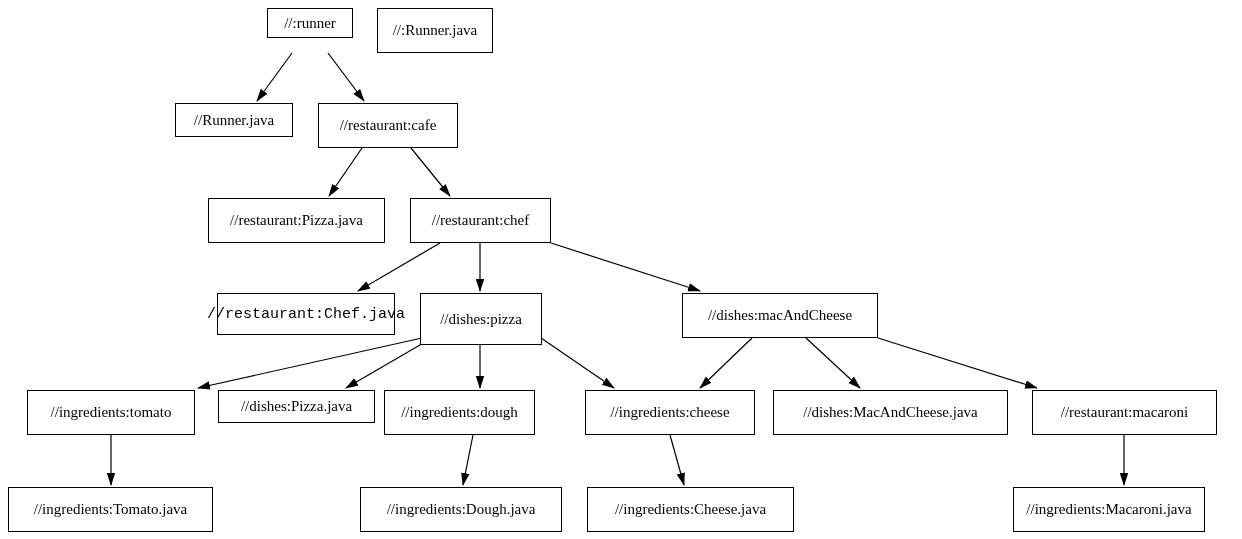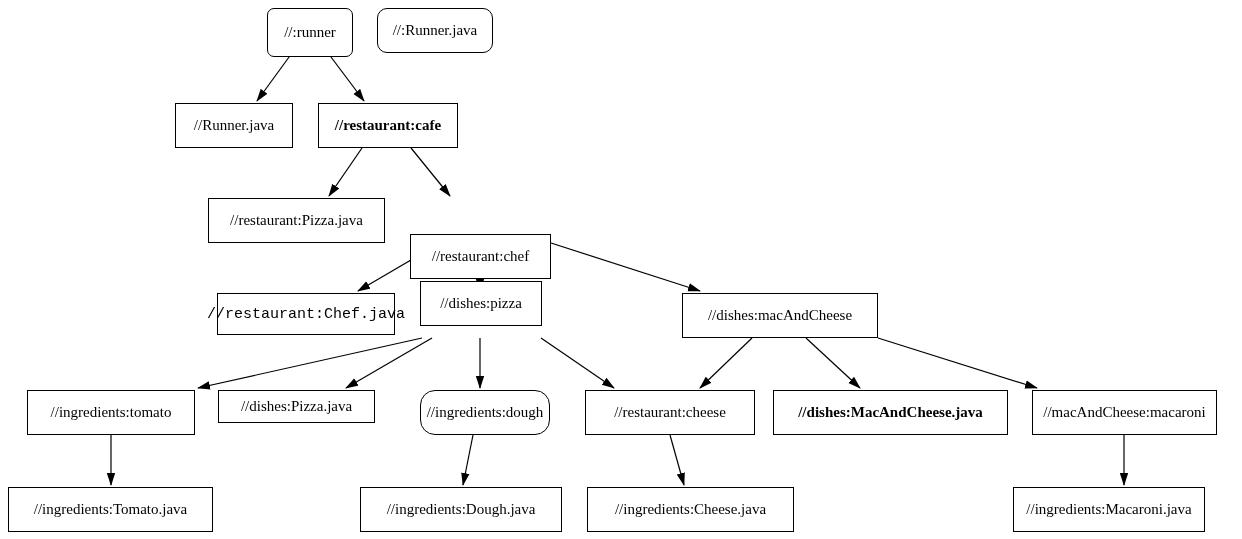--- a/index.html
+++ b/index.html
@@ -39,32 +39,32 @@
       <line x1="480" y1="338" x2="480" y2="388" class="edge" marker-end="url(#arrowhead)"></line>
       <line x1="541" y1="338" x2="614" y2="388" class="edge" marker-end="url(#arrowhead)"></line>
       <line x1="752" y1="338" x2="700" y2="388" class="edge" marker-end="url(#arrowhead)"></line>
       <line x1="806" y1="338" x2="860" y2="388" class="edge" marker-end="url(#arrowhead)"></line>
       <line x1="878" y1="338" x2="1037" y2="388" class="edge" marker-end="url(#arrowhead)"></line>
       <line x1="111" y1="435" x2="111" y2="485" class="edge" marker-end="url(#arrowhead)"></line>
       <line x1="473" y1="435" x2="463" y2="485" class="edge" marker-end="url(#arrowhead)"></line>
       <line x1="670" y1="435" x2="684" y2="485" class="edge" marker-end="url(#arrowhead)"></line>
       <line x1="1124" y1="435" x2="1124" y2="485" class="edge" marker-end="url(#arrowhead)"></line>
     </svg>
-<div class="node" style="left: 267px; top: 8px; width: 86px; height: 49px; border-radius: 7px;">//:runner</div>
-    <div class="node" style="left: 377px; top: 8px; width: 116px; height: 45px; border-radius: 10px;">//:Runner.java</div>
-    <div class="node" style="left: 175px; top: 103px; width: 118px; height: 45px;">//Runner.java</div>
-    <div class="node" style="left: 318px; top: 103px; width: 140px; height: 45px; font-weight: bold;">//restaurant:cafe</div>
+<div class="node" style="left: 267px; top: 8px; width: 86px; height: 30px;">//:runner</div>
+    <div class="node" style="left: 377px; top: 8px; width: 116px; height: 45px;">//:Runner.java</div>
+    <div class="node" style="left: 175px; top: 103px; width: 118px; height: 34px;">//Runner.java</div>
+    <div class="node" style="left: 318px; top: 103px; width: 140px; height: 45px;">//restaurant:cafe</div>
     <div class="node" style="left: 208px; top: 198px; width: 177px; height: 45px;">//restaurant:Pizza.java</div>
-    <div class="node" style="left: 410px; top: 198px; width: 141px; height: 45px; margin-top: 36px;">//restaurant:chef</div>
+    <div class="node" style="left: 410px; top: 198px; width: 141px; height: 45px;">//restaurant:chef</div>
     <div class="node" style="left: 217px; top: 293px; width: 178px; height: 42px; font-family: Liberation Mono, monospace;">//restaurant:Chef.java</div>
-    <div class="node" style="left: 420px; top: 281px; width: 122px; height: 45px; font-family: Liberation Serif, serif;">//dishes:pizza</div>
+    <div class="node" style="left: 420px; top: 293px; width: 122px; height: 52px; font-family: Liberation Serif, serif;">//dishes:pizza</div>
     <div class="node" style="left: 682px; top: 293px; width: 196px; height: 45px;">//dishes:macAndCheese</div>
     <div class="node" style="left: 27px; top: 390px; width: 168px; height: 45px;">//ingredients:tomato</div>
     <div class="node" style="left: 218px; top: 390px; width: 157px; height: 33px;">//dishes:Pizza.java</div>
-    <div class="node" style="left: 420px; top: 390px; width: 130px; height: 45px; border-radius: 15px;">//ingredients:dough</div>
-    <div class="node" style="left: 585px; top: 390px; width: 170px; height: 45px;">//restaurant:cheese</div>
-    <div class="node" style="left: 773px; top: 390px; width: 235px; height: 45px; font-weight: bold;">//dishes:MacAndCheese.java</div>
-    <div class="node" style="left: 1032px; top: 390px; width: 185px; height: 45px;">//macAndCheese:macaroni</div>
+    <div class="node" style="left: 384px; top: 390px; width: 151px; height: 45px;">//ingredients:dough</div>
+    <div class="node" style="left: 585px; top: 390px; width: 170px; height: 45px;">//ingredients:cheese</div>
+    <div class="node" style="left: 773px; top: 390px; width: 235px; height: 45px;">//dishes:MacAndCheese.java</div>
+    <div class="node" style="left: 1032px; top: 390px; width: 185px; height: 45px;">//restaurant:macaroni</div>
     <div class="node" style="left: 8px; top: 487px; width: 205px; height: 45px;">//ingredients:Tomato.java</div>
     <div class="node" style="left: 360px; top: 487px; width: 202px; height: 45px;">//ingredients:Dough.java</div>
     <div class="node" style="left: 587px; top: 487px; width: 207px; height: 45px;">//ingredients:Cheese.java</div>
     <div class="node" style="left: 1013px; top: 487px; width: 192px; height: 45px;">//ingredients:Macaroni.java</div>
   </div>
 
 </body></html>

